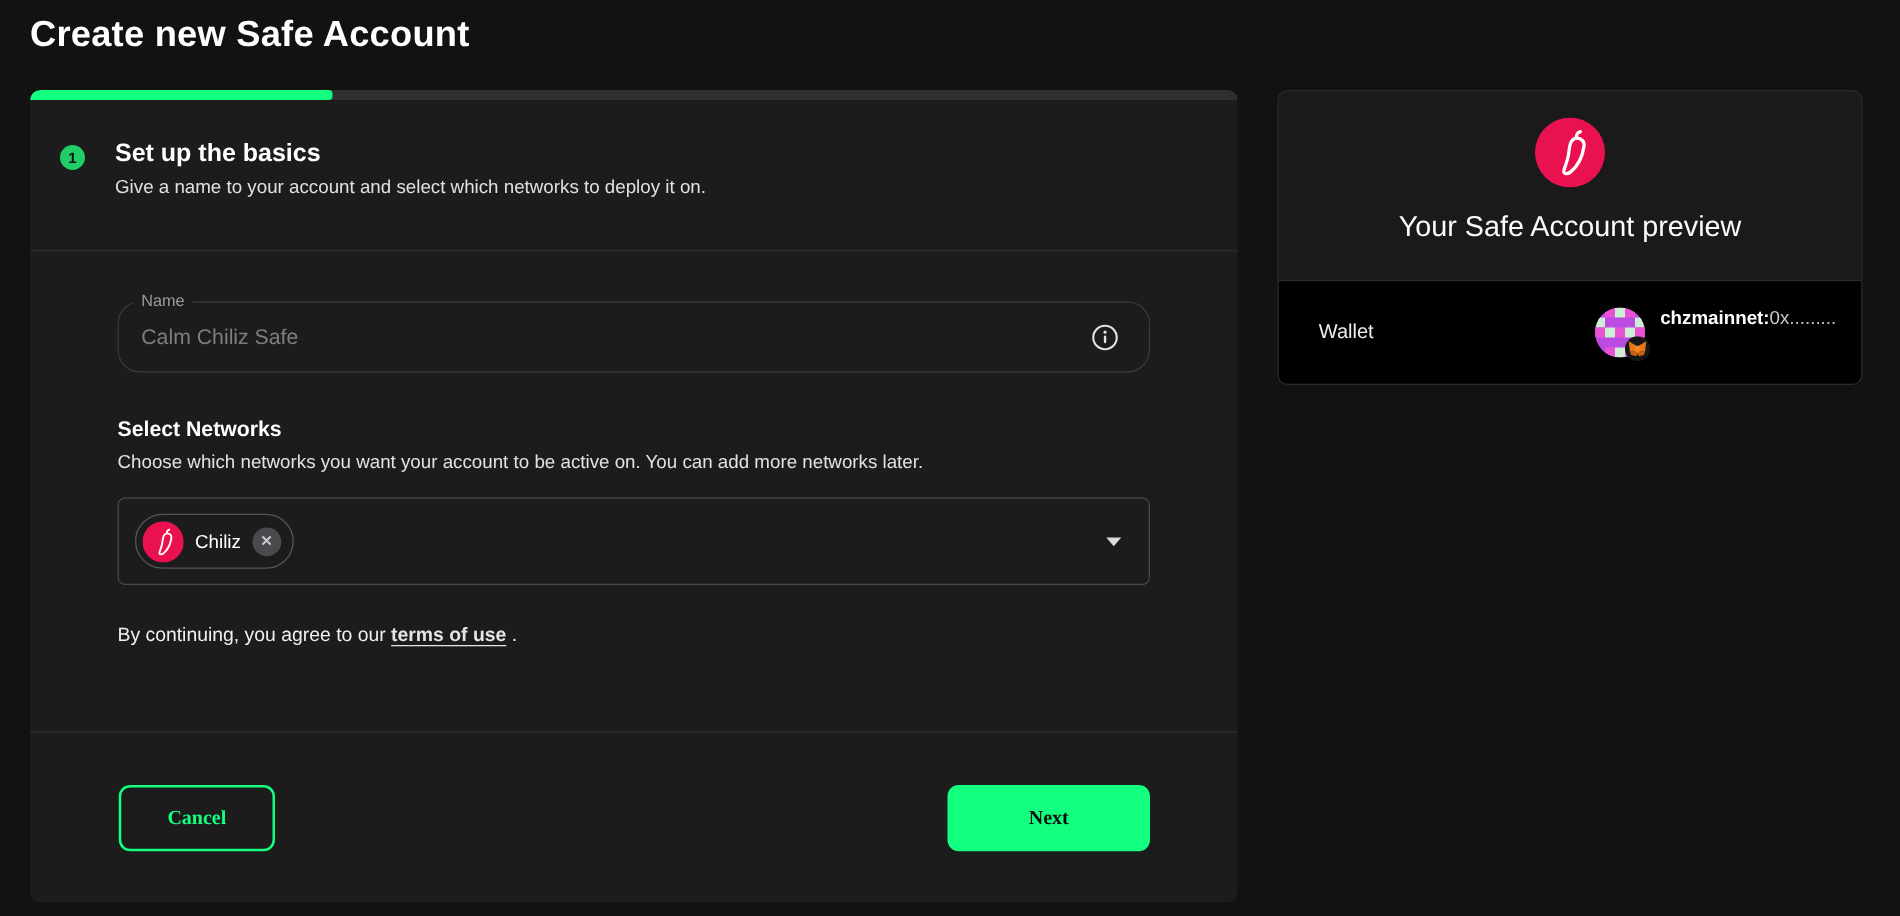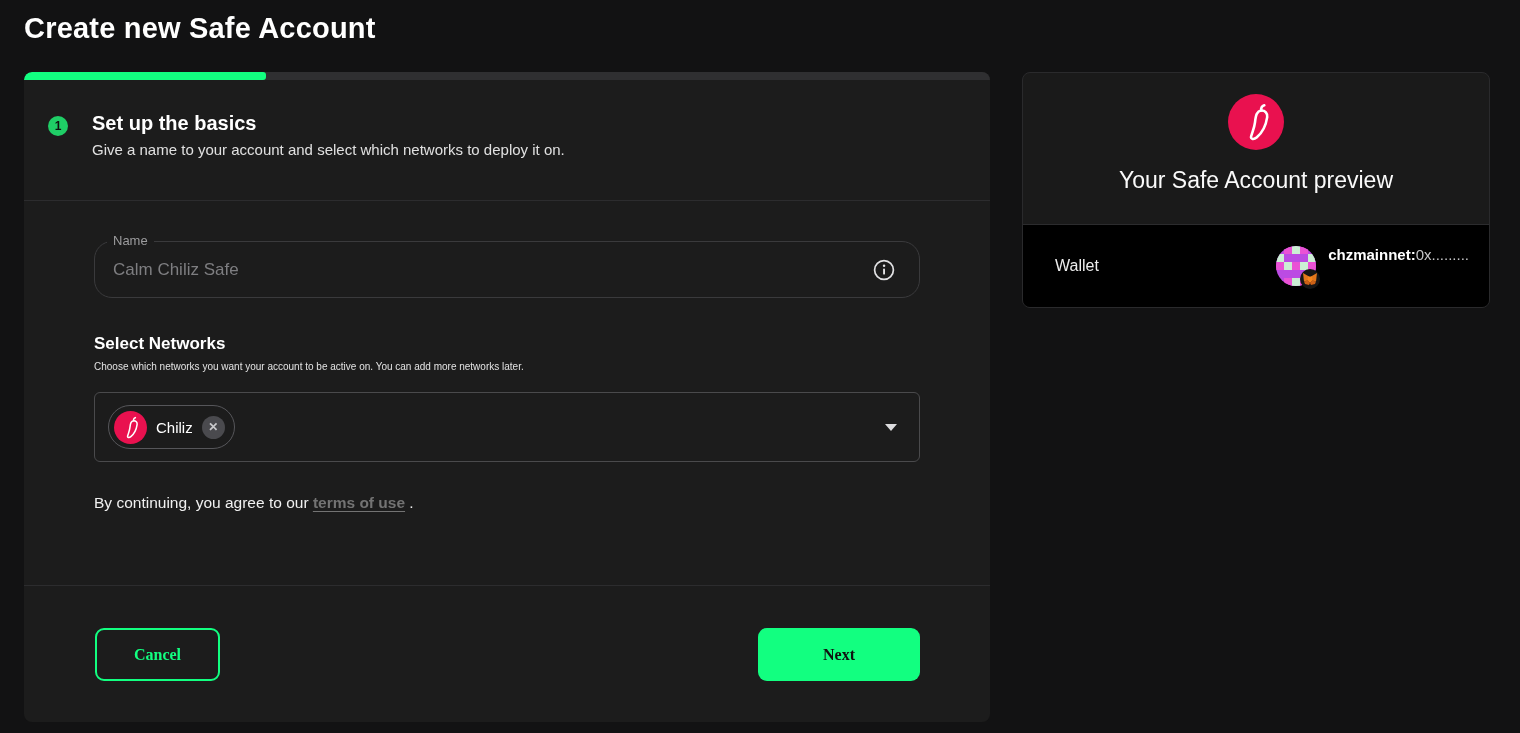--- a/index.html
+++ b/index.html
@@ -97,21 +97,21 @@
   .info-icon {
     position: absolute;
     right: 24px; top: 50%;
     transform: translateY(-50%);
     width: 22px; height: 22px;
     display: block;
   }
 
   
   .networks-title { font-size: 17px; font-weight: 700; color: #fff; margin-bottom: 7px; }
-  .networks-desc  { font-size: 10px; color: #E2E2E2; margin-bottom: 20px; }
+  .networks-desc  { font-size: 15px; color: #E2E2E2; margin-bottom: 20px; }
 
   .network-select {
     position: relative;
     height: 70px;
     border: 1px solid #4A4A4C;
     border-radius: 6px;
     display: flex;
     align-items: center;
     padding: 0 22px 0 13px;
     margin-bottom: 32px;
@@ -142,21 +142,21 @@
   .select-caret {
     margin-left: auto;
     width: 0; height: 0;
     border-left: 6px solid transparent;
     border-right: 6px solid transparent;
     border-top: 7px solid #DCDCDE;
   }
 
   .terms-line { font-size: 15.5px; color: #F0F0F0; }
   .terms-link {
-    color: #737373;
+    color: #e5e5e5;
     font-weight: 700;
     text-decoration: underline;
     text-underline-offset: 3px;
     cursor: pointer;
   }
 
   .footer-divider { position: absolute; left: 0; right: 0; top: 513px; }
   .card-footer {
     position: absolute;
     left: 0; right: 0; top: 514px;

